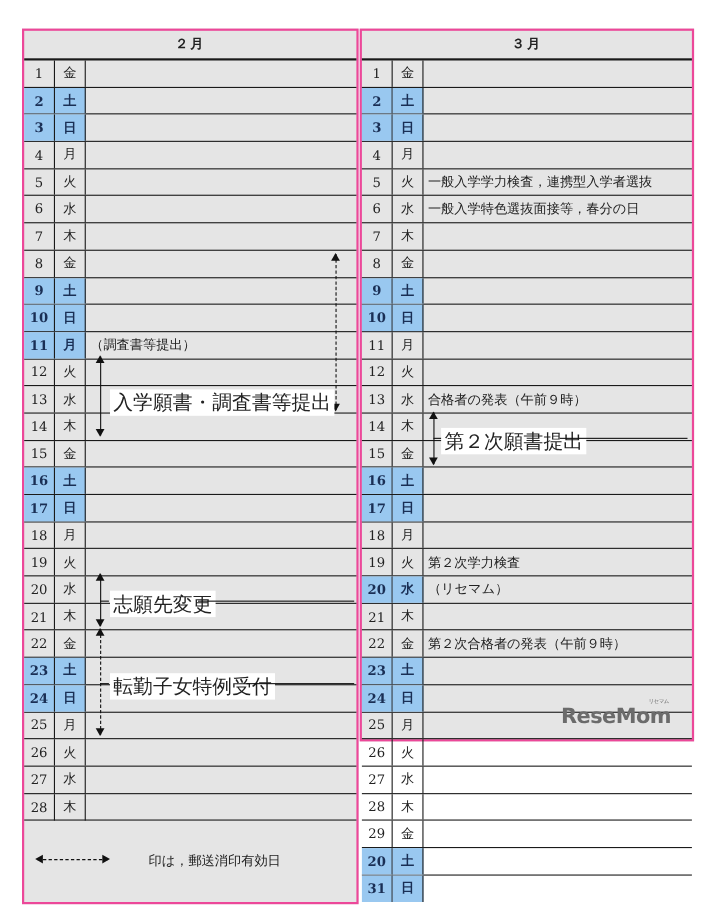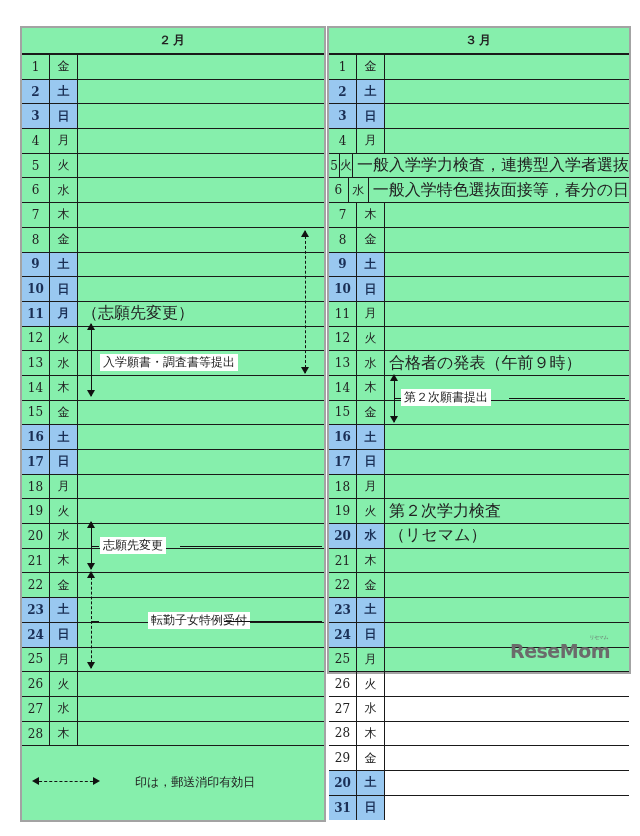--- a/index.html
+++ b/index.html
@@ -1,39 +1,39 @@
 <!DOCTYPE html>
 <html><head>
 <meta charset="utf-8">
 <style>
   html, body { margin: 0; padding: 0; background: #ffffff; }
   body { width: 640px; height: 836px; position: relative; overflow: hidden;
          font-family: "DejaVu Serif", "Liberation Serif", serif; color: #222; }
-  .table { position: absolute; top: 26px; border: 2px solid #a3a3a3; box-sizing: border-box; background: #86efac; }
+  .table { position: absolute; top: 26px; border: 2px solid #ec4899; box-sizing: border-box; background: #e5e5e5; }
   #left-table { left: 20px; width: 306px; height: 796px; }
   #right-table { left: 327px; width: 304px; height: 648px; }
   .hdr { height: 25px; border-bottom: 2px solid #1a1a1a; display: flex; align-items: center; justify-content: center;
          font-size: 12px; font-weight: bold; letter-spacing: 2px; }
   .row { position: relative; height: 24.7px; border-bottom: 1.5px solid #1a1a1a; box-sizing: border-box; display: flex; }
   .row:last-child { border-bottom: none; }
   .num { width: 28px; border-right: 1.5px solid #1a1a1a; display: flex; align-items: center; justify-content: center; font-size: 12px; box-sizing: border-box; }
   .wd  { width: 28px; border-right: 1.5px solid #1a1a1a; display: flex; align-items: center; justify-content: center; font-size: 12px; box-sizing: border-box; }
-  .ev  { flex: 1; display: flex; align-items: center; padding-left: 4px; font-size: 16px; white-space: nowrap; }
+  .ev  { flex: 1; display: flex; align-items: center; padding-left: 4px; font-size: 12px; white-space: nowrap; }
   .hol .num, .hol .wd { background: #99c8f0; color: #1a2f55; font-weight: bold; }
   .legend-box { position: absolute; left: 0; right: 0; bottom: 0; height: 74px; border-top: 1.5px solid #1a1a1a; display: flex; align-items: center; }
   .legend-arrow { position: absolute; left: 12px; top: 35px; width: 64px; border-top: 1.5px dashed #111; }
   .legend-arrow::before { content: ""; position: absolute; left: -2px; top: -5px; border: 4px solid transparent; border-right: 7px solid #111; border-left: 0; }
   .legend-arrow::after  { content: ""; position: absolute; right: -2px; top: -5px; border: 4px solid transparent; border-left: 7px solid #111; border-right: 0; }
   .legend-text { position: absolute; left: 113px; top: 28px; font-size: 12px; }
   .vline { position: absolute; width: 0; }
   .vline.solid { border-left: 1.5px solid #111; }
   .vline.dash { border-left: 1.5px dashed #111; }
   .ah-up { position: absolute; left: -5px; top: -1px; border-left: 4px solid transparent; border-right: 4px solid transparent; border-bottom: 7px solid #111; width: 0; height: 0; }
   .ah-down { position: absolute; left: -5px; bottom: -1px; border-left: 4px solid transparent; border-right: 4px solid transparent; border-top: 7px solid #111; width: 0; height: 0; }
-  .ann { position: absolute; font-size: 12px; background: #fff; padding: 0 3px; white-space: nowrap; }
+  .ann { position: absolute; font-size: 18px; background: #fff; padding: 0 3px; white-space: nowrap; }
   .hline { position: absolute; border-top: 1.2px solid #111; }
   .tick { position: absolute; border-top: 1.2px solid #111; width: 8px; }
   .watermark { position: absolute; right: 19px; bottom: 10px; font-family: "DejaVu Sans", "Liberation Sans", sans-serif;
                font-weight: bold; font-size: 19px; color: #6b6b6b; letter-spacing: -0.5px; }
   .watermark small { position: absolute; right: 2px; top: -6px; font-size: 5px; font-weight: normal; }
 </style>
 </head>
 <body>
 
 <div class="table" id="left-table">
@@ -85,21 +85,21 @@
         <div class="ev"></div>
       </div>
       <div class="row hol">
         <div class="num">10</div>
         <div class="wd">日</div>
         <div class="ev"></div>
       </div>
       <div class="row hol">
         <div class="num">11</div>
         <div class="wd">月</div>
-        <div class="ev">（志願先変更）</div>
+        <div class="ev">（調査書等提出）</div>
       </div>
       <div class="row">
         <div class="num">12</div>
         <div class="wd">火</div>
         <div class="ev"></div>
       </div>
       <div class="row">
         <div class="num">13</div>
         <div class="wd">水</div>
         <div class="ev"></div>
@@ -202,21 +202,21 @@
   </div>
   <div class="tick" style="left:69px; top:518px;"></div>
   <span class="ann" style="left:78px; top:509px;">志願先変更</span>
   <div class="hline" style="left:158px; width:142px; top:518px;"></div>
 
   <div class="vline dash" style="left:69px; top:544px; height:96px;">
     <div class="ah-up"></div>
       <div class="ah-down"></div>
   </div>
   <div class="tick" style="left:69px; top:593px;"></div>
-  <span class="ann" style="left:78px; top:584px;margin-left:48px;">転勤子女特例受付</span>
+  <span class="ann" style="left:78px; top:584px;">転勤子女特例受付</span>
   <div class="hline" style="left:202px; width:98px; top:593px;"></div>
 </div>
 
 <div class="table" id="right-table">
   <div class="hdr">３月</div>
   <div id="mar-rows">
       <div class="row">
         <div class="num">1</div>
         <div class="wd">金</div>
         <div class="ev"></div>
@@ -317,20 +317,21 @@
         <div class="ev">（リセマム）</div>
       </div>
       <div class="row">
         <div class="num">21</div>
         <div class="wd">木</div>
         <div class="ev"></div>
       </div>
       <div class="row">
         <div class="num">22</div>
         <div class="wd">金</div>
+        <div class="ev">第２次合格者の発表（午前９時）</div>
       </div>
       <div class="row hol">
         <div class="num">23</div>
         <div class="wd">土</div>
         <div class="ev"></div>
       </div>
       <div class="row hol">
         <div class="num">24</div>
         <div class="wd">日</div>
         <div class="ev"></div>

